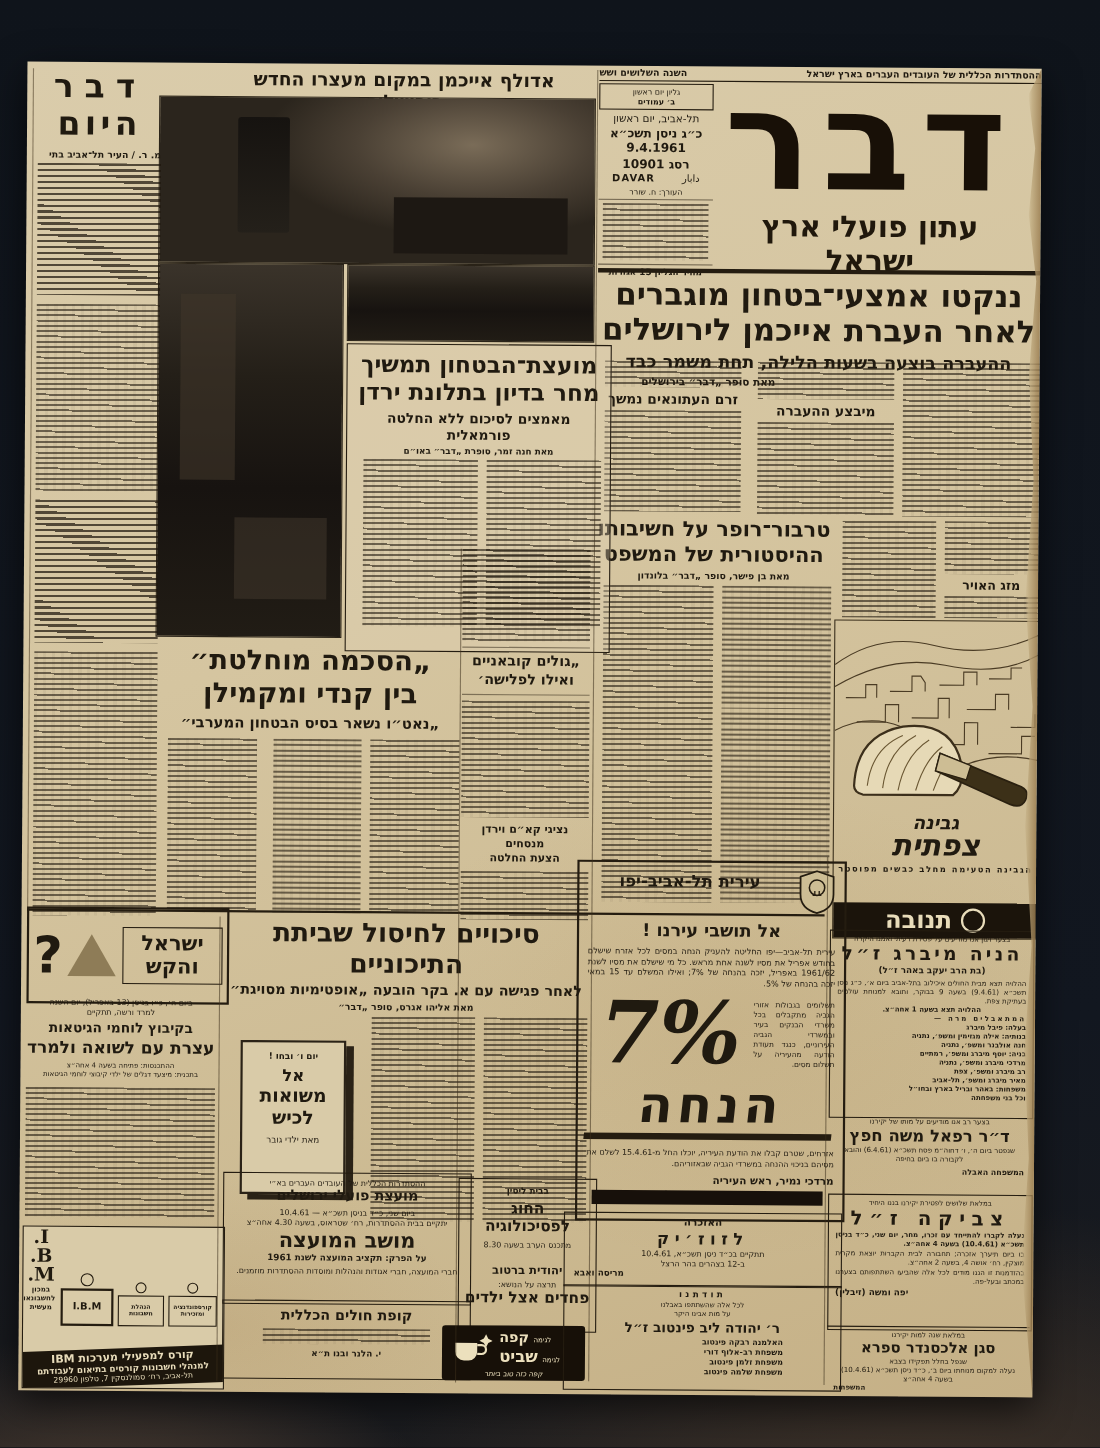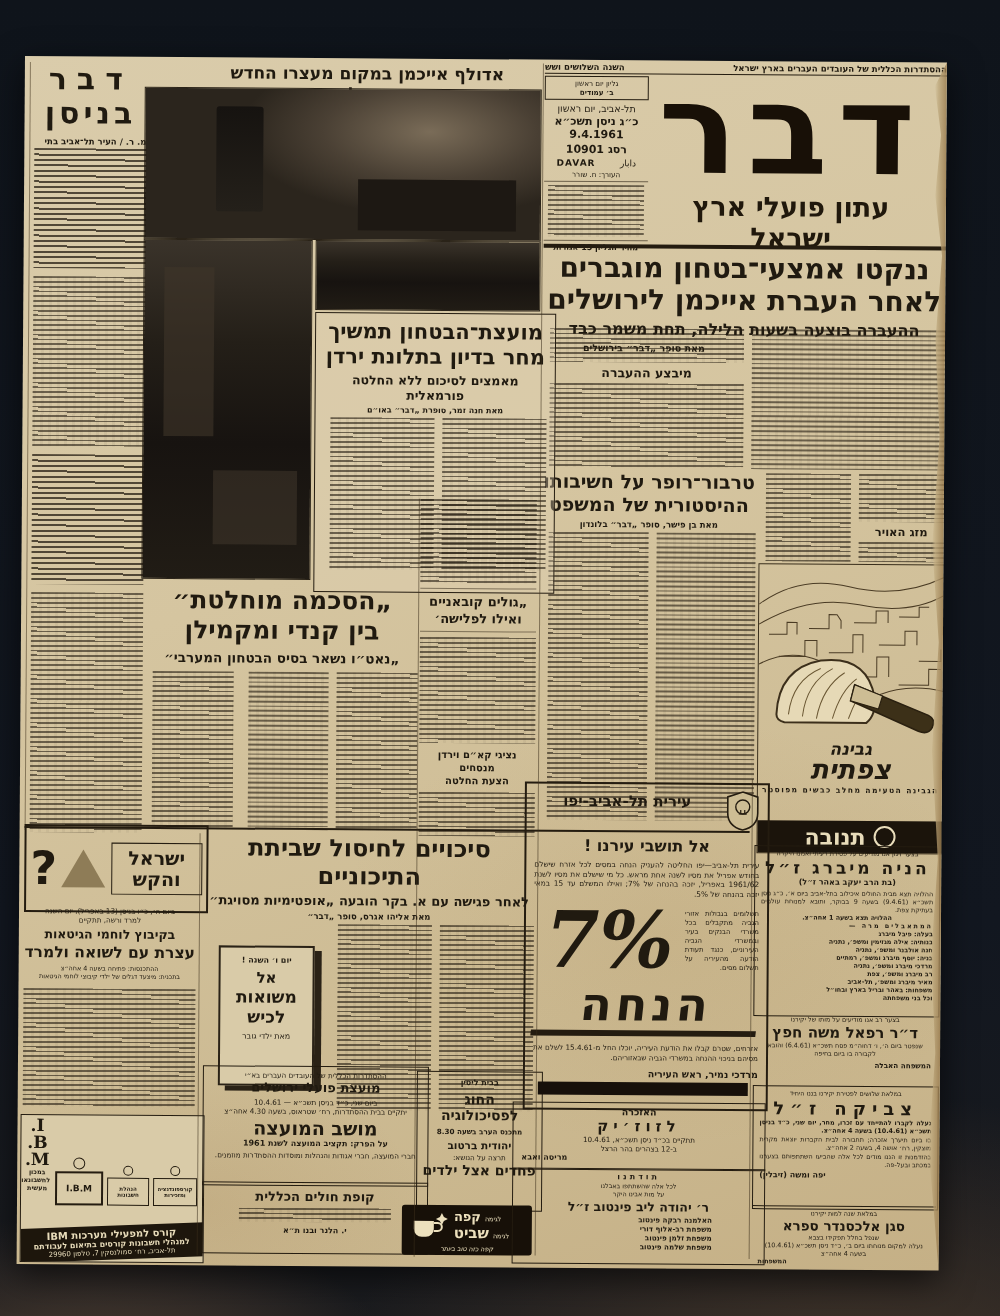--- a/index.html
+++ b/index.html
@@ -91,20 +91,25 @@
   </div>
   <div class="p cols" style="left:520px;top:268px;width:402px;height:140px;">
     <div>
           <div class="tx" style="height:140px;"></div>
         </div>
     <div class="colrule">
       <div class="tx" style="height:34px;"></div>
       <div class="msh">מיבצע ההעברה</div>
       <div class="tx" style="height:84px;"></div>
     </div>
+    <div class="colrule">
+      <div class="tx" style="height:24px;"></div>
+      <div class="msh">זרם העתונאים נמשך</div>
+      <div class="tx" style="height:92px;"></div>
+    </div>
   </div>
 
   <div class="p cols" style="left:737px;top:412px;width:185px;height:88px;">
     <div>
       <div class="tx" style="height:48px;"></div>
       <div class="msh" style="font-size:11.5px;text-align:center;">מזג האויר</div>
       <div class="tx" style="height:20px;"></div>
     </div>
     <div class="colrule">
           <div class="tx" style="height:88px;"></div>
@@ -178,21 +183,21 @@
             <div class="tx" style="height:152px;"></div>
           </div>
       <div class="colrule">
             <div class="tx" style="height:152px;"></div>
           </div>
     </div>
   </div>
 
   <div class="p" style="left:5px;top:6px;width:112px;height:768px;border-left:1px solid rgba(70,55,33,.55);padding-left:4px;">
     <div class="ctr b" style="font-size:30px;line-height:34px;letter-spacing:10px;">דבר</div>
-    <div class="ctr b" style="font-size:30px;line-height:34px;letter-spacing:4px;">בניסן</div>
+    <div class="ctr b" style="font-size:30px;line-height:34px;letter-spacing:4px;">היום</div>
     <div class="b" style="font-size:8.5px;margin:6px 0 2px;">מ. ר. / העיר תל־אביב בתי</div>
     <div class="txd" style="height:120px;"></div>
     <div class="tx" style="height:170px;margin-top:8px;"></div>
     <div class="txd" style="height:130px;margin-top:8px;"></div>
     <div class="tx" style="height:240px;margin-top:8px;"></div>
   </div>
 
   <div class="p" style="left:125px;top:528px;width:272px;">
     <div class="ctr b" style="font-size:25px;line-height:30px;">„הסכמה מוחלטת״</div>
     <div class="ctr b" style="font-size:25px;line-height:30px;">בין קנדי ומקמילן</div>
@@ -256,21 +261,21 @@
     <div class="cols" style="height:186px;">
       <div>
             <div class="tx" style="height:186px;"></div>
           </div>
       <div class="colrule">
             <div class="tx" style="height:186px;"></div>
           </div>
 
       <div class="colrule" style="flex:0 0 112px;">
         <div style="width:92px;height:128px;margin:22px auto 0;border:2px solid #2a2216;background:#d9cba8;box-shadow:7px 5px 0 #2a2216;position:relative;padding-top:8px;text-align:center;">
-          <div class="b" style="font-size:8px;">יום ו׳ השנה !</div>
+          <div class="b" style="font-size:8px;">יום ו׳ ובחו !</div>
           <div class="b" style="font-size:15px;margin-top:4px;">אל</div>
           <div class="b" style="font-size:17px;">משואות</div>
           <div class="b" style="font-size:17px;">לכיש</div>
           <div style="font-size:8px;margin-top:5px;">מאת ילדי גובר</div>
         </div>
       </div>
     </div>
   </div>
 
   <div class="p" style="left:5px;top:768px;width:172px;height:76px;border:2px solid #241c10;display:flex;align-items:center;padding:4px;" dir="ltr">
@@ -336,22 +341,22 @@
   <div class="p ctr" style="left:185px;top:1124px;width:212px;height:58px;border:1.4px solid #241c10;padding:6px;">
     <div class="b" style="font-size:13px;">קופת חולים הכללית</div>
     <div class="tx" style="height:14px;margin:4px 30px;"></div>
     <div class="b small8">י. הלנר ובנו ת״א</div>
   </div>
 
   <div class="p ctr" style="left:399px;top:1012px;width:116px;height:126px;border:1.4px solid #241c10;padding:6px 4px;">
     <div class="b small8">בבית ליסין</div>
     <div class="b" style="font-size:14px;margin-top:3px;">החוג</div>
     <div class="b" style="font-size:14px;">לפסיכולוגיה</div>
-    <div class="small7" style="margin-top:4px;font-weight:bold;">מתכנס הערב בשעה 8.30</div>
-    <div class="b" style="font-size:10.5px;margin-top:3px;">יהודית ברטוב</div>
+    <div class="small7" style="margin-top:4px;">מתכנס הערב בשעה 8.30</div>
+    <div class="b" style="font-size:10.5px;margin-top:13px;">יהודית ברטוב</div>
     <div class="small7" style="margin-top:2px;">תרצה על הנושא:</div>
     <div class="b" style="font-size:14px;">פחדים אצל ילדים</div>
   </div>
 
   <div class="p" style="left:385px;top:1146px;width:130px;height:50px;background:#171008;border-radius:3px;color:#ece0bd;overflow:hidden;">
     <div style="display:flex;height:36px;align-items:center;justify-content:flex-end;padding:2px 6px;gap:6px;">
       <div style="text-align:right;">
         <div style="display:flex;gap:4px;align-items:baseline;justify-content:flex-end;">
           <span class="small6">לגימה</span>
           <span class="b" style="font-size:13px;">קפה</span>

